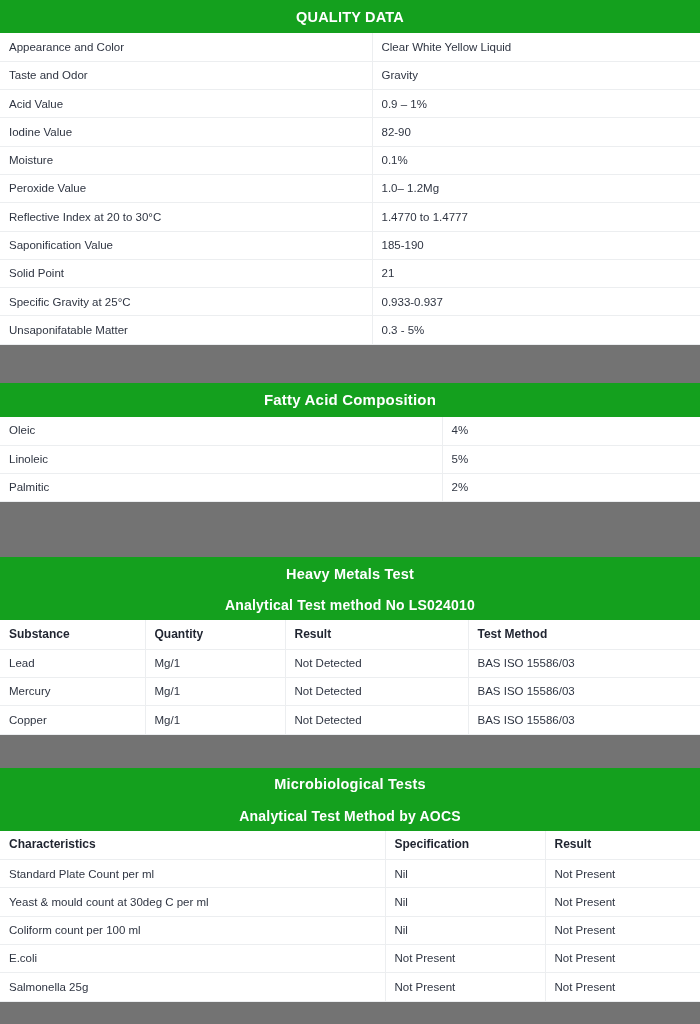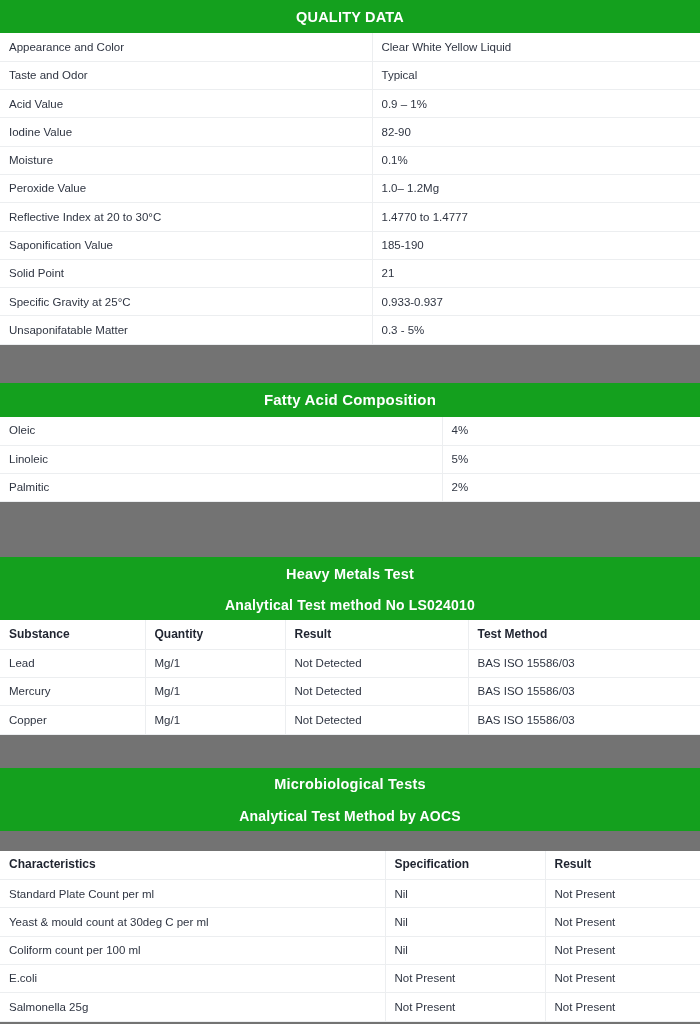--- a/index.html
+++ b/index.html
@@ -79,21 +79,21 @@
   
   .tbl-quality { width: 695px; border-radius: 7px; }
   .tbl-quality td { height: 28.3px; }
 
   .tbl-fatty { width: 695px; padding-left: 27px; }
   .tbl-fatty td { height: 28.5px; }
 
   .tbl-metals { width: 700px; }
   .tbl-metals td, .tbl-metals th { height: 28.3px; }
 
-  .tbl-micro { width: 700px; margin-top: 20px; }
+  .tbl-micro { width: 700px; }
   .tbl-micro td, .tbl-micro th { height: 28.3px; }
 
   
   .gap-a { height: 38px; }
   .gap-b { height: 55px; }
   .gap-c { height: 33px; }
 </style>
 </head>
 <body>
 
@@ -104,21 +104,21 @@
   </div>
 
   <table class="sheet tbl-quality">
     <tbody>
       <tr>
         <td style="width:372px">Appearance and Color</td>
         <td>Clear White Yellow Liquid</td>
       </tr>
       <tr>
         <td>Taste and Odor</td>
-        <td>Typical</td>
+        <td>Gravity</td>
       </tr>
       <tr>
         <td>Acid Value</td>
         <td>0.9 – 1%</td>
       </tr>
       <tr>
         <td>Iodine Value</td>
         <td>82-90</td>
       </tr>
       <tr>

